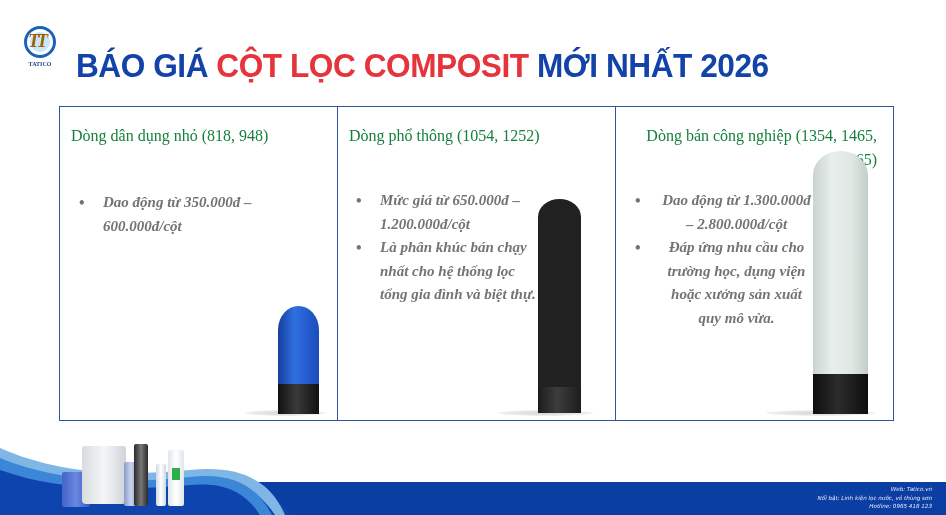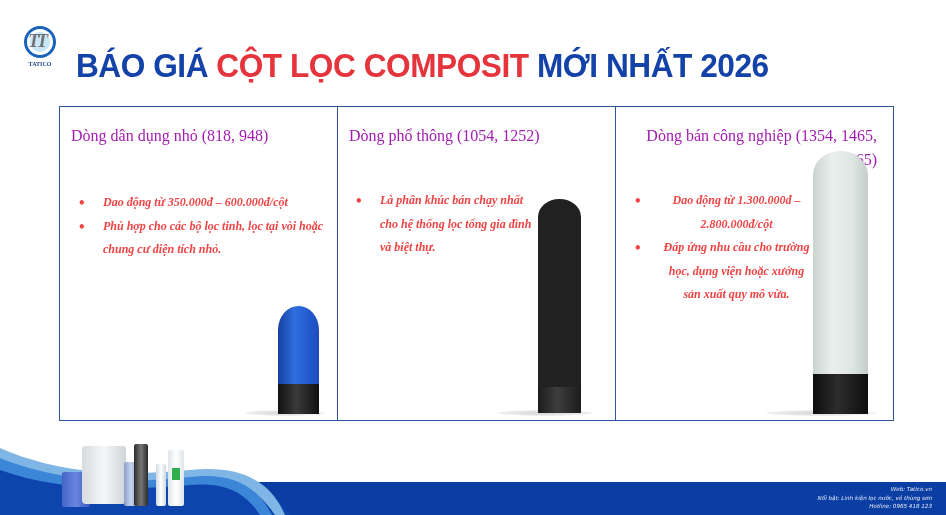--- a/index.html
+++ b/index.html
@@ -3,36 +3,36 @@
 <meta charset="utf-8">
 <style>
   * { box-sizing: border-box; margin: 0; padding: 0; }
   html, body { width: 946px; height: 515px; overflow: hidden; background: #ffffff; }
   body { position: relative; font-family: "Liberation Sans", sans-serif; }
 
   .logo { position: absolute; left: 22px; top: 26px; width: 36px; height: 44px; }
   .logo-circle { position: absolute; left: 2px; top: 0; width: 32px; height: 32px; border-radius: 50%;
     border: 3px solid #1a63b8; background: #fff; }
   .logo-circle::before { content: ""; position: absolute; left: 3px; top: 3px; width: 20px; height: 20px; border-radius: 50%; background: #1e9be0; opacity: 0.25; }
-  .logo-t { position: absolute; left: 6px; top: 4px; font-family: "Liberation Serif", serif; font-style: italic; font-weight: bold; font-size: 19px; color: #737373; letter-spacing: -3px; }
+  .logo-t { position: absolute; left: 6px; top: 4px; font-family: "Liberation Serif", serif; font-style: italic; font-weight: bold; font-size: 19px; color: #a16207; letter-spacing: -3px; }
   .logo-text { position: absolute; left: 0; top: 35px; width: 36px; text-align: center; font-family: "Liberation Serif", serif; font-weight: bold; font-size: 6px; color: #1b3f86; }
 
   .title { position: absolute; left: 76px; top: 40px; font-family: "Liberation Sans", sans-serif; font-size: 34px; font-weight: bold; letter-spacing: -0.5px; line-height: 50px; transform: scaleX(0.93); transform-origin: left center; white-space: nowrap; }
   .title .blue { color: #1343a8; }
   .title .red { color: #e5343b; }
 
   .table { position: absolute; left: 59px; top: 106px; width: 835px; height: 315px; border: 1.5px solid #2d5597; display: flex; background: #fff; }
   .col { position: relative; height: 100%; border-right: 1.5px solid #2d5597; overflow: hidden; }
   .col:last-child { border-right: none; }
   .col1 { width: 278px; }
   .col2 { width: 278px; }
   .col3 { flex: 1; }
-  .col-head { position: absolute; left: 11px; top: 17px; font-family: "Liberation Serif", serif; font-size: 16px; color: #a21caf; line-height: 24px; }
+  .col-head { position: absolute; left: 11px; top: 17px; font-family: "Liberation Serif", serif; font-size: 16px; color: #15803d; line-height: 24px; }
   .col3 .col-head { width: 250px; text-align: right; }
-  .bullets { position: absolute; list-style: none; font-family: "Liberation Serif", serif; font-style: italic; font-weight: bold; font-size: 12px; color: #ef4444; line-height: 23.5px; }
+  .bullets { position: absolute; list-style: none; font-family: "Liberation Serif", serif; font-style: italic; font-weight: bold; font-size: 15px; color: #737373; line-height: 23.5px; }
   .bullets li { position: relative; padding-left: 30px; }
   .bullets li::before { content: "•"; position: absolute; left: 6px; top: 0; font-style: normal; font-size: 16px; }
   .col1 .bullets { left: 13px; top: 84px; width: 255px; }
   .col2 .bullets { left: 12px; top: 82px; width: 190px; }
   .col3 .bullets { left: 13px; top: 82px; width: 185px; text-align: center; }
 
   .tank { position: absolute; }
   .tank .body { position: absolute; left: 0; right: 0; top: 0; border-radius: 50% 50% 0 0 / 22px 22px 0 0; }
   .tank .base { position: absolute; left: 0; right: 0; bottom: 0; background: linear-gradient(90deg, #111 0%, #3a3a3a 45%, #111 100%); }
   .tank-blue { left: 218px; top: 199px; width: 41px; height: 108px; }
@@ -63,31 +63,31 @@
 
 <h1 class="title">
   <span class="blue">BÁO GIÁ </span><span class="red">CỘT LỌC COMPOSIT</span><span class="blue"> MỚI NHẤT 2026</span>
 </h1>
 
 <div class="table">
   <div class="col col1">
     <div class="col-head">Dòng dân dụng nhỏ (818, 948)</div>
     <ul class="bullets">
       <li>Dao động từ 350.000đ – 600.000đ/cột</li>
-      <li>Phù hợp cho các bộ lọc tinh, lọc tại vòi hoặc chung cư diện tích nhỏ.</li>
     </ul>
     <div class="shadow" style="left:185px; top:303px; width:80px;"></div>
     <div class="tank tank-blue">
       <div class="body"></div>
         <div class="base"></div>
     </div>
   </div>
   <div class="col col2">
     <div class="col-head">Dòng phổ thông (1054, 1252)</div>
     <ul class="bullets">
+      <li>Mức giá từ 650.000đ – 1.200.000đ/cột</li>
       <li>Là phân khúc bán chạy nhất cho hệ thống lọc tổng gia đình và biệt thự.</li>
     </ul>
     <div class="shadow" style="left:160px; top:303px; width:95px;"></div>
     <div class="tank tank-black">
       <div class="body"></div>
         <div class="base"></div>
     </div>
   </div>
   <div class="col col3">
     <div class="col-head">Dòng bán công nghiệp (1354, 1465, 1665)</div>

